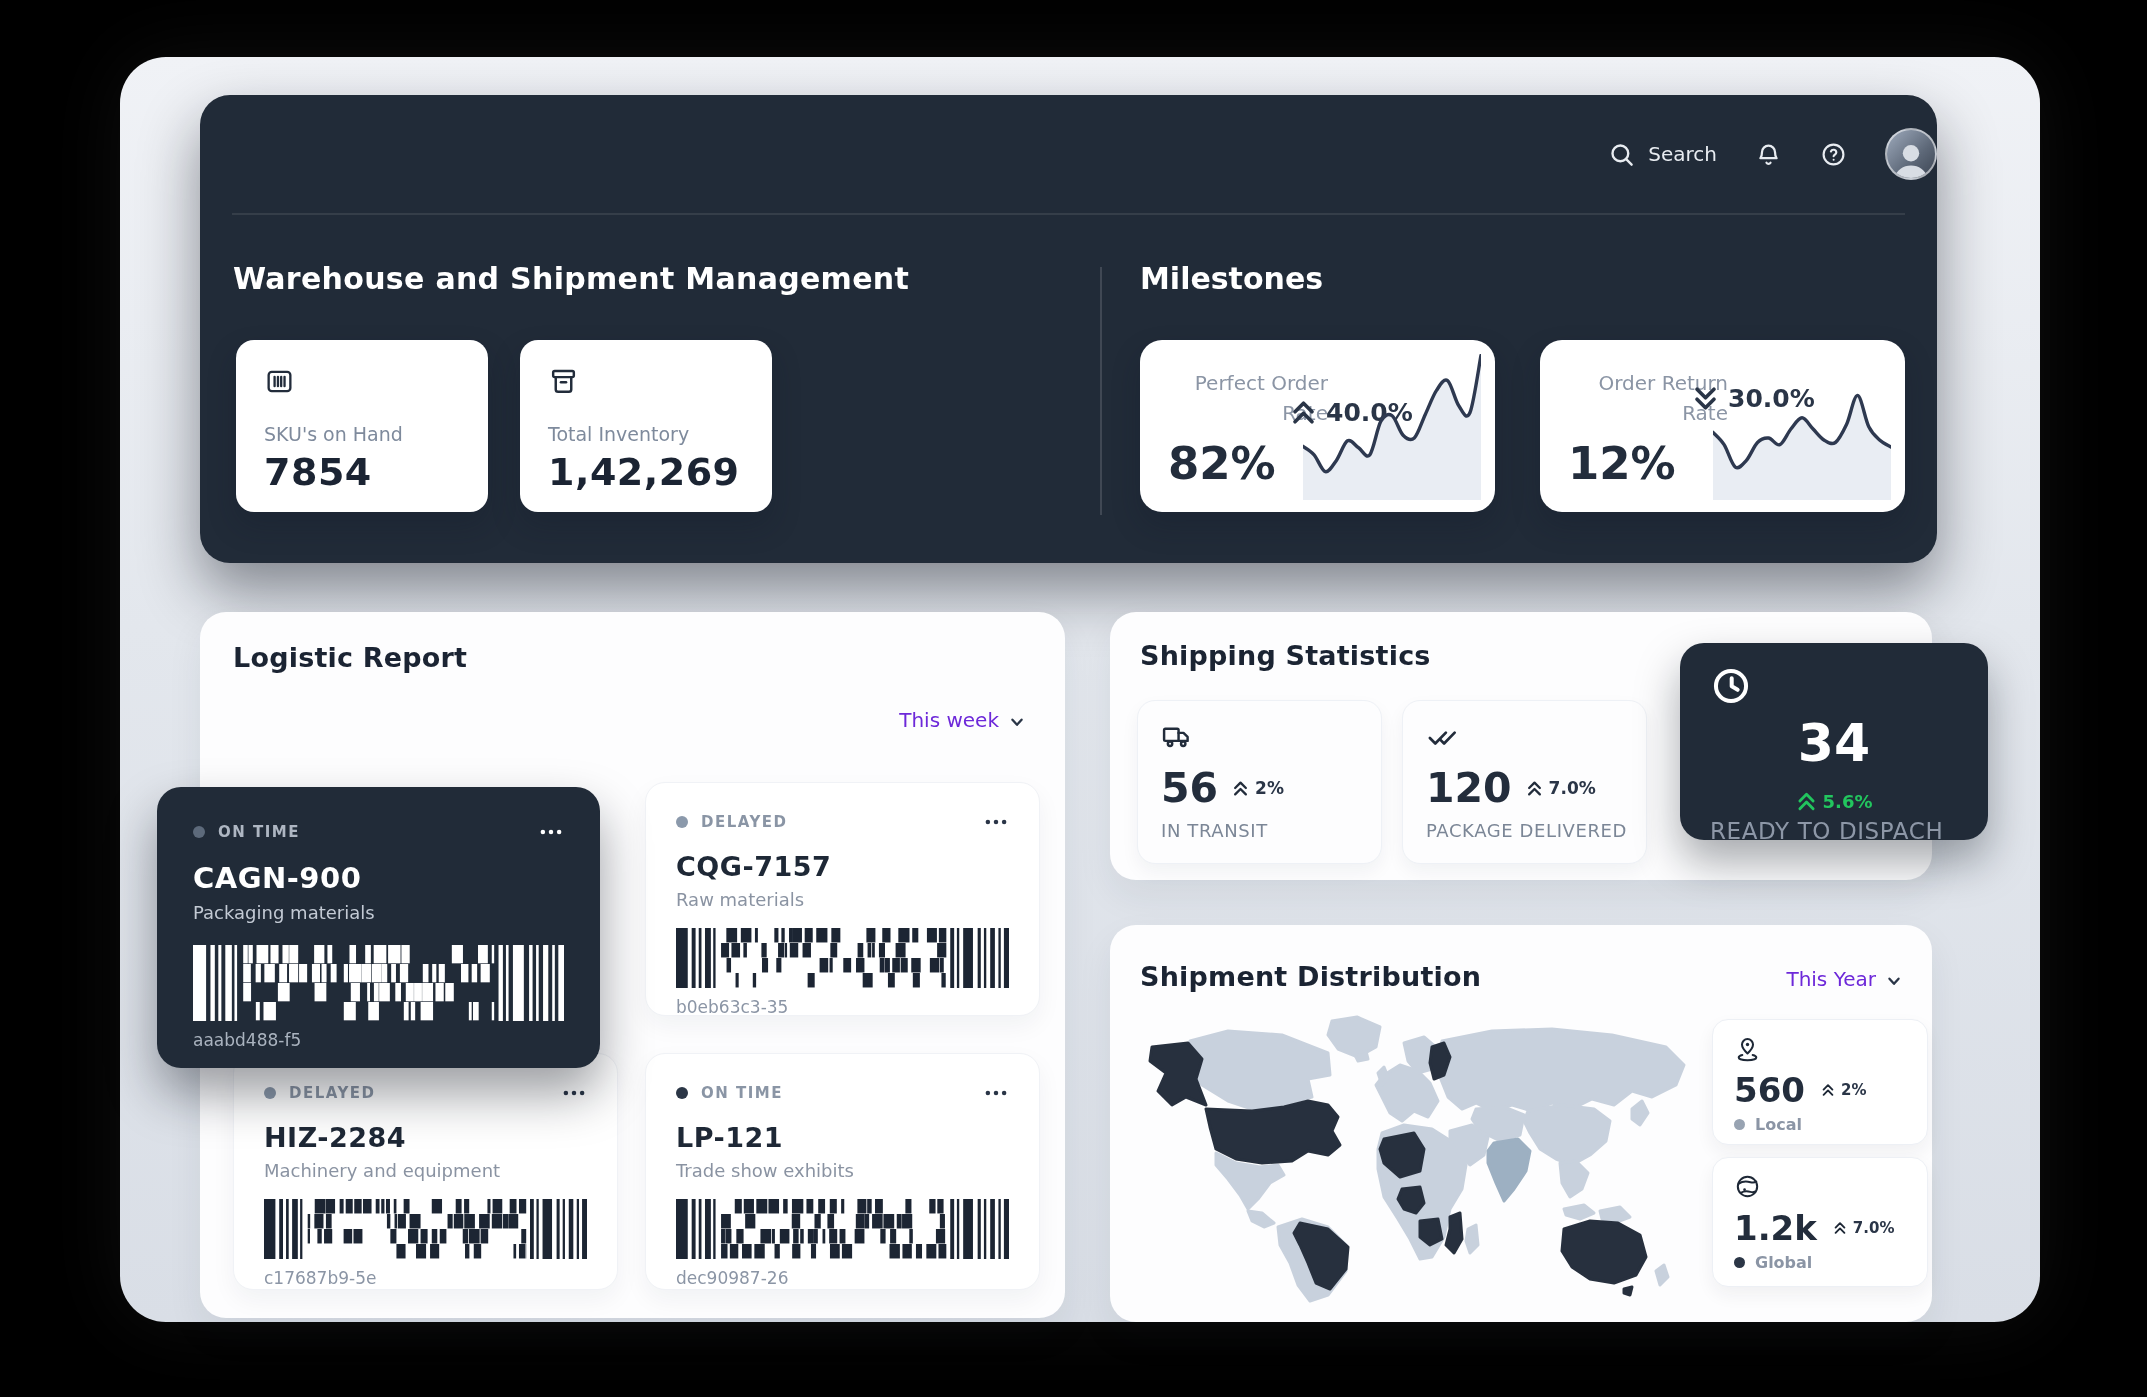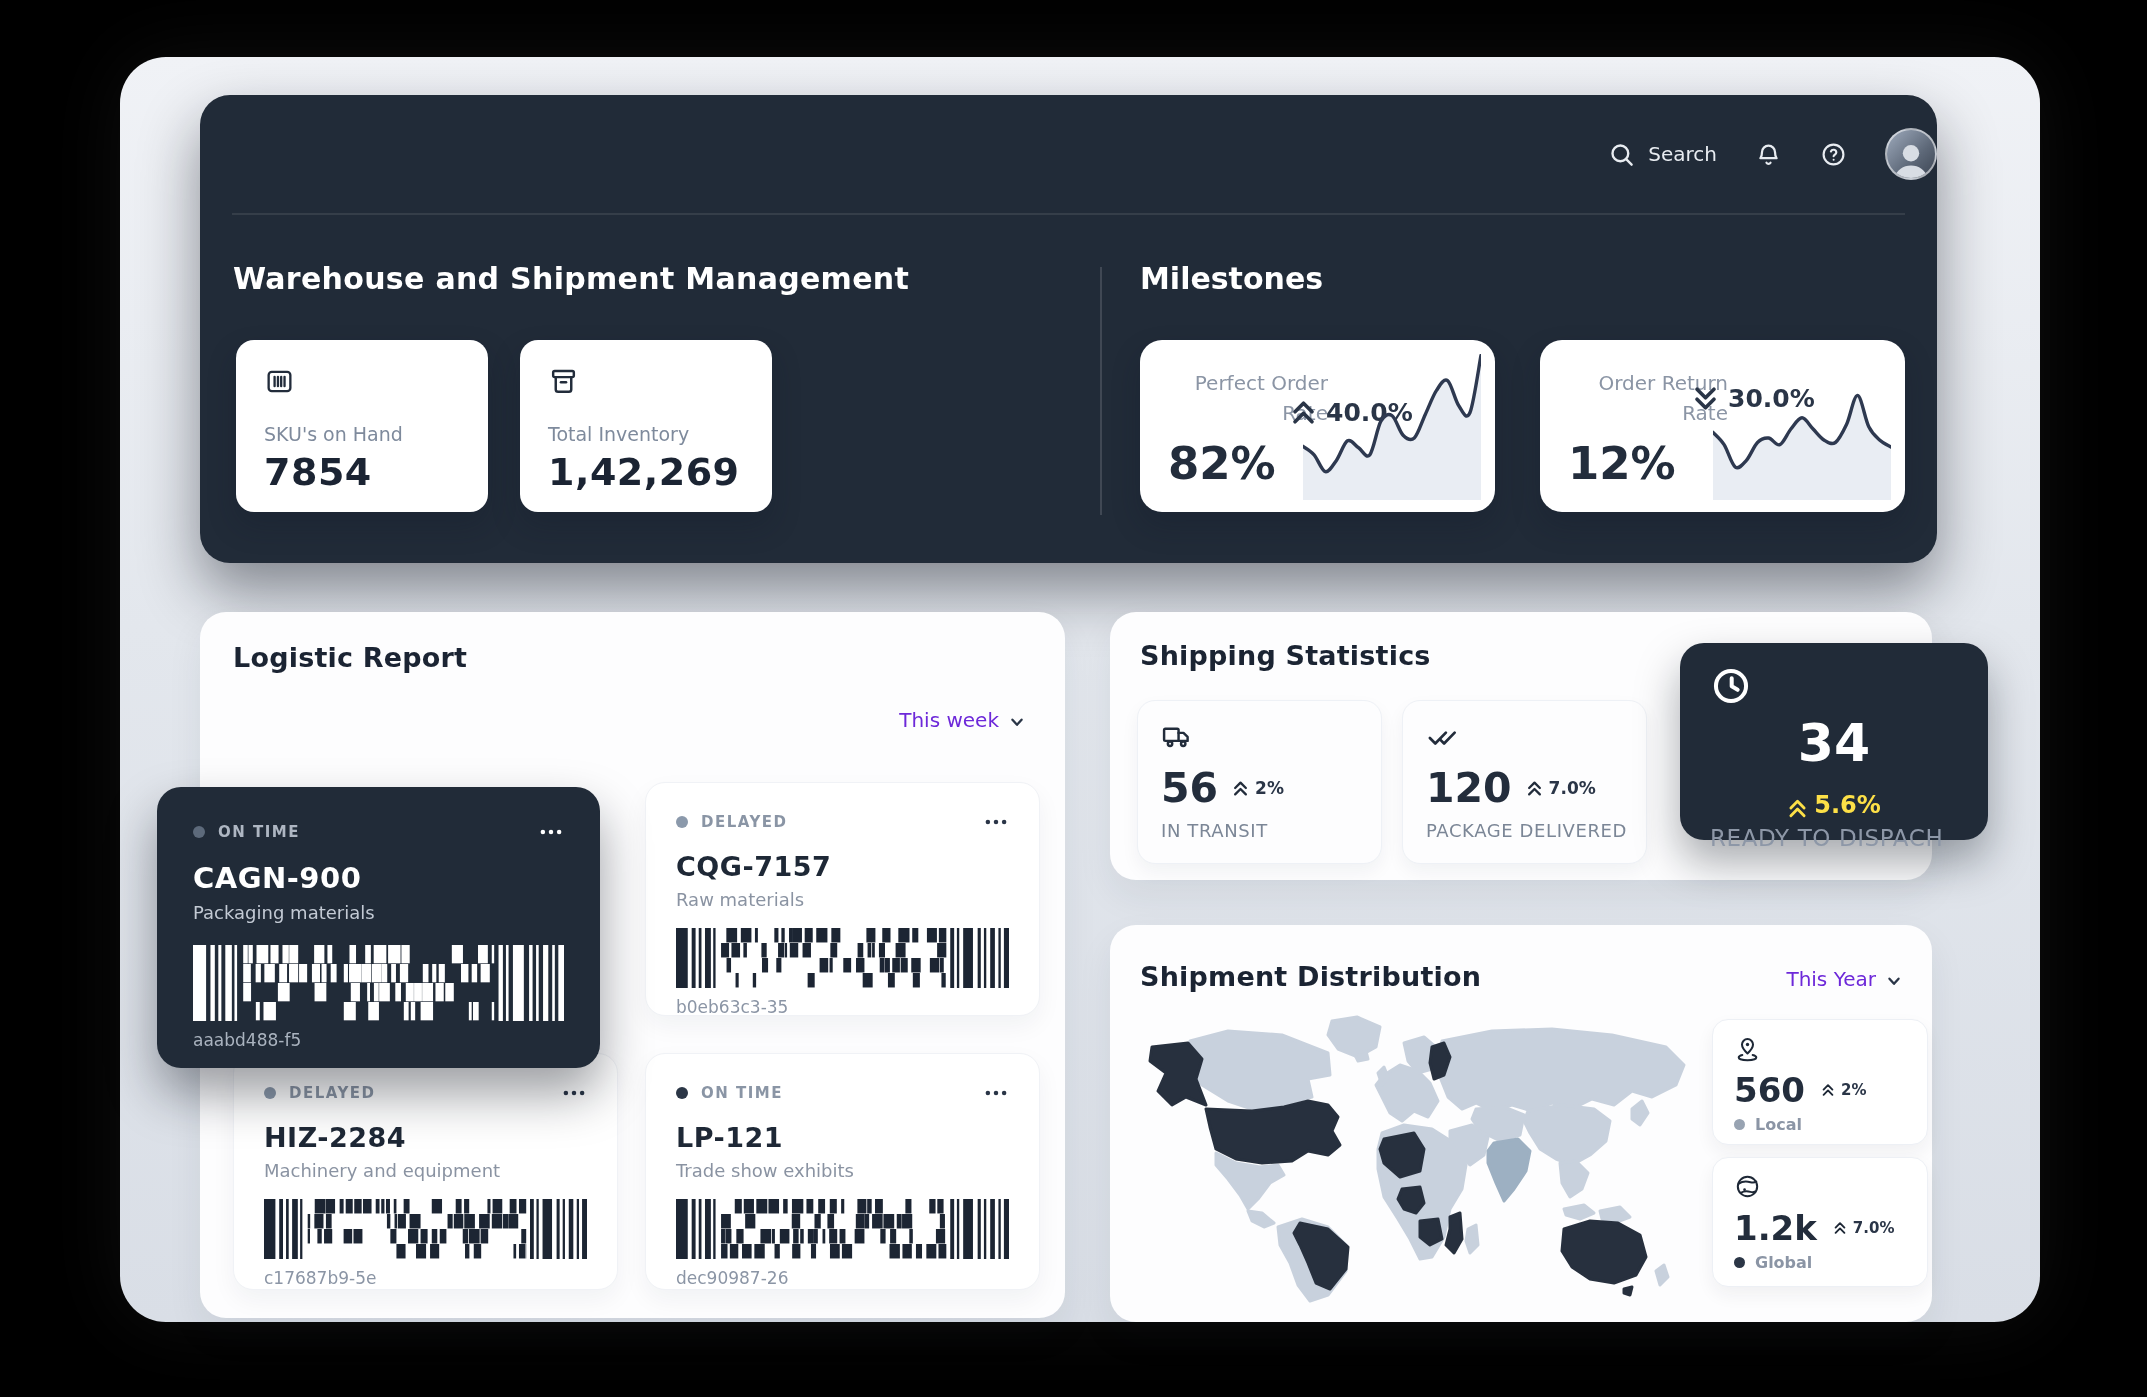--- a/index.html
+++ b/index.html
@@ -93,21 +93,21 @@
   .sub-value { font-size:41px; font-weight:700; color:#232d3c; }
   .delta { display:flex; align-items:center; gap:6px; color:#2a3547; font-size:17px; font-weight:700; }
   .delta .icon { width:17px; height:17px; }
   .sub-label { font-size:18px; color:#7b8696; letter-spacing:.6px; margin-top:8px; white-space:nowrap; }
 
   .dispatch { position:absolute; left:570px; top:31px; width:308px; height:197px; border-radius:24px;
     background:#212b38; box-shadow:0 22px 44px rgba(10,16,26,.35); padding:22px 30px; }
   .dispatch .icon-clock { width:42px; height:42px; color:#fff; }
   .dispatch .v-row { margin-top:2px; gap:18px;flex-direction:column; }
   .dispatch-value { font-size:52px; font-weight:700; color:#fff; }
-  .dispatch .delta { color:#fde047; font-size:24px;align-items:flex-end; }
+  .dispatch .delta { color:#22c55e; font-size:18px;align-items:flex-end; }
   .dispatch .delta .icon { width:21px; height:21px; }
   .dispatch-label { font-size:23px; color:#8d97a7; letter-spacing:.6px; margin-top:6px; white-space:nowrap; }
 
   .distribution { left:990px; top:868px; width:822px; height:397px; }
   .distribution .panel-title { position:absolute; left:30px; top:36px; }
   .distribution .period { right:30px; top:42px; }
   .map-wrap { position:absolute; left:18px; top:88px; width:578px; height:295px; }
   .map-wrap svg { width:100%; height:100%; }
 
   .badge { position:absolute; left:602px; width:216px; border-radius:16px; background:#fff;

